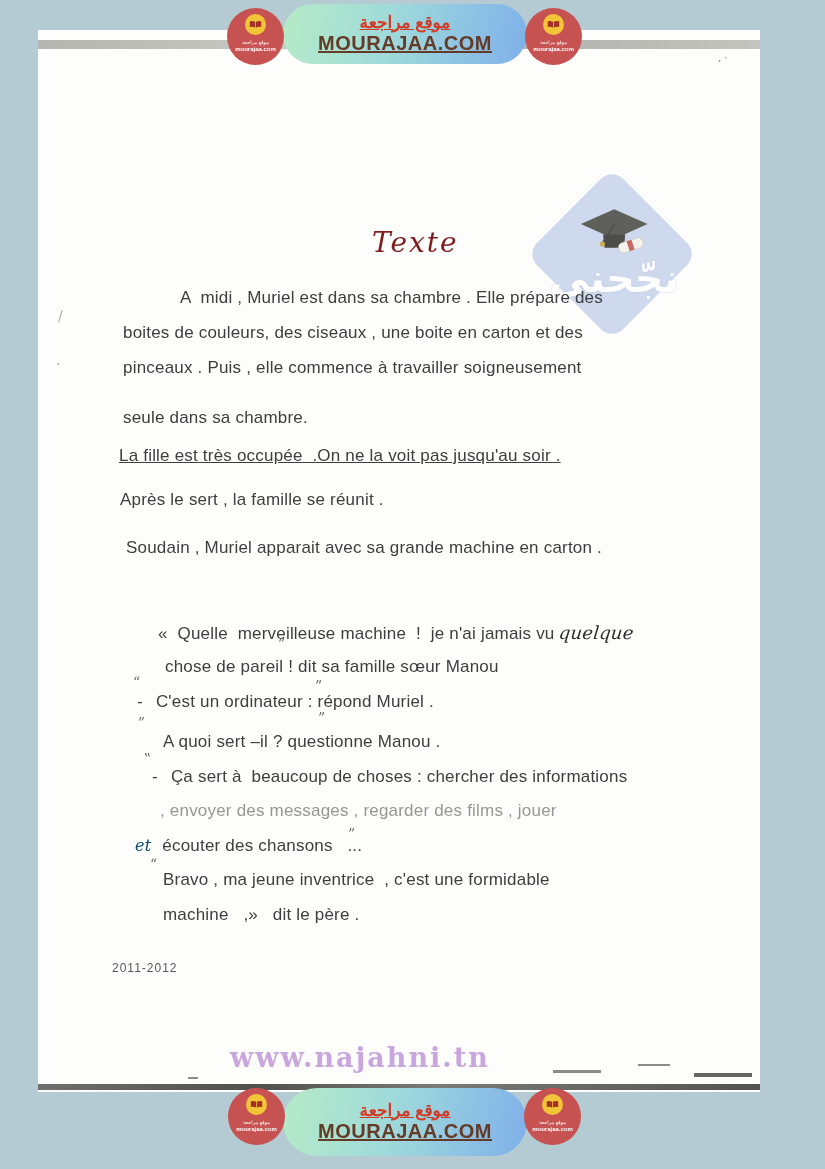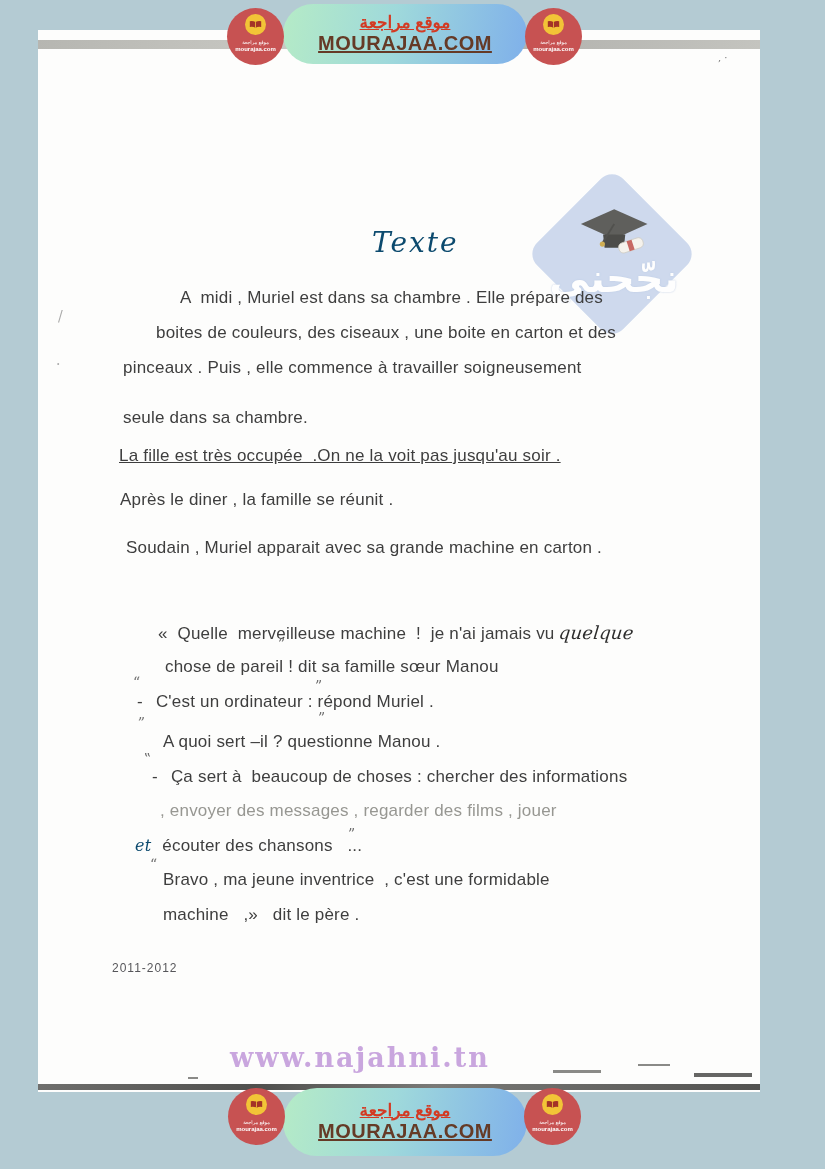--- a/index.html
+++ b/index.html
@@ -27,21 +27,21 @@
   .badge .bsite{font-size:6px;color:#ffffff;text-align:center;line-height:1.1;font-weight:bold;}
   
   .wm{position:absolute;left:513px;top:163px;width:122px;height:122px;background:#c8d5ec;
       border-radius:16px;transform:rotate(45deg);opacity:0.88;z-index:1;
       display:flex;align-items:center;justify-content:center;}
   .wm-inner{transform:rotate(-45deg);display:flex;flex-direction:column;align-items:center;margin-top:-6px;}
   .wm-name{font-size:40px;font-weight:bold;color:#ffffff;font-family:"DejaVu Sans",sans-serif;line-height:0.9;
            text-shadow:0 0 2px #b3c3de;}
   
   .title{position:absolute;left:372px;top:226px;font-family:"DejaVu Serif",serif;font-style:italic;
-         font-size:28px;color:#0c4a6e;z-index:2;letter-spacing:2px;}
+         font-size:28px;color:#7f1d1d;z-index:2;letter-spacing:2px;}
   .tl{position:absolute;font-size:17px;color:#3e3e3e;white-space:pre;z-index:2;letter-spacing:0.2px;}
   .tl .dash{margin-right:13px;}
   .hw{font-family:"DejaVu Serif",serif;font-style:italic;font-size:18px;display:inline-block;
       transform:skewX(-6deg);color:#2d2d2d;}
   .hwpre{font-family:"DejaVu Serif",serif;font-style:italic;font-size:16px;margin-right:11px;color:#0c4a6e;}
   .faded{color:#979792;}
   .year{position:absolute;left:112px;top:961px;font-size:12px;color:#56565a;letter-spacing:1px;z-index:2;}
   .url{position:absolute;left:230px;top:1042px;font-family:"DejaVu Serif",serif;font-weight:bold;
        font-size:27px;color:#c9a6de;letter-spacing:2px;z-index:2;}
   .mark{position:absolute;font-size:14px;color:#6f6f6f;z-index:3;font-family:"DejaVu Serif",serif;}
@@ -73,25 +73,25 @@
     <div class="scan-line-bottom"></div>
     <div class="scan-dash" style="left:515px;top:1040px;width:48px;"></div>
     <div class="scan-dash" style="left:600px;top:1034px;width:32px;height:2px;"></div>
     <div class="scan-dash" style="left:656px;top:1043px;width:58px;height:4px;background:#666664;"></div>
     <div class="scan-dash" style="left:150px;top:1047px;width:10px;height:2px;"></div>
   </div>
 
   <div class="title">Texte</div>
 
   <div class="tl" style="left:180px;top:288px;">A  midi , Muriel est dans sa chambre . Elle prépare des</div>
-  <div class="tl" style="left:123px;top:323px;margin-left:33px;">boites de couleurs, des ciseaux , une boite en carton et des</div>
+  <div class="tl" style="left:123px;top:323px;">boites de couleurs, des ciseaux , une boite en carton et des</div>
   <div class="tl" style="left:123px;top:358px;">pinceaux . Puis , elle commence à travailler soigneusement</div>
   <div class="tl" style="left:123px;top:393px;margin-top:15px;">seule dans sa chambre.</div>
   <div class="tl" style="left:119px;top:446px;text-decoration:underline;">La fille est très occupée  .On ne la voit pas jusqu'au soir .</div>
-  <div class="tl" style="left:120px;top:490px;">Après le diner , la famille se réunit .</div>
+  <div class="tl" style="left:120px;top:490px;">Après le sert , la famille se réunit .</div>
   <div class="tl" style="left:126px;top:538px;">Soudain , Muriel apparait avec sa grande machine en carton .</div>
 
   <div class="tl" style="left:158px;top:622px;"><span>«  Quelle  merveilleuse machine  !  je n'ai jamais vu </span><span class="hw">quelque</span></div>
   <div class="tl" style="left:165px;top:657px;">chose de pareil ! dit sa famille sœur Manou</div>
   <div class="tl" style="left:137px;top:692px;"><span class="dash">-</span><span>C'est un ordinateur : répond Muriel .</span></div>
   <div class="tl" style="left:163px;top:732px;">A quoi sert –il ? questionne Manou .</div>
   <div class="tl" style="left:152px;top:767px;"><span class="dash">-</span><span>Ça sert à  beaucoup de choses : chercher des informations</span></div>
   <div class="tl faded" style="left:160px;top:801px;">, envoyer des messages , regarder des films , jouer</div>
   <div class="tl" style="left:135px;top:836px;"><span class="hwpre">et</span><span>écouter des chansons   ...</span></div>
   <div class="tl" style="left:163px;top:870px;">Bravo , ma jeune inventrice  , c'est une formidable</div>

